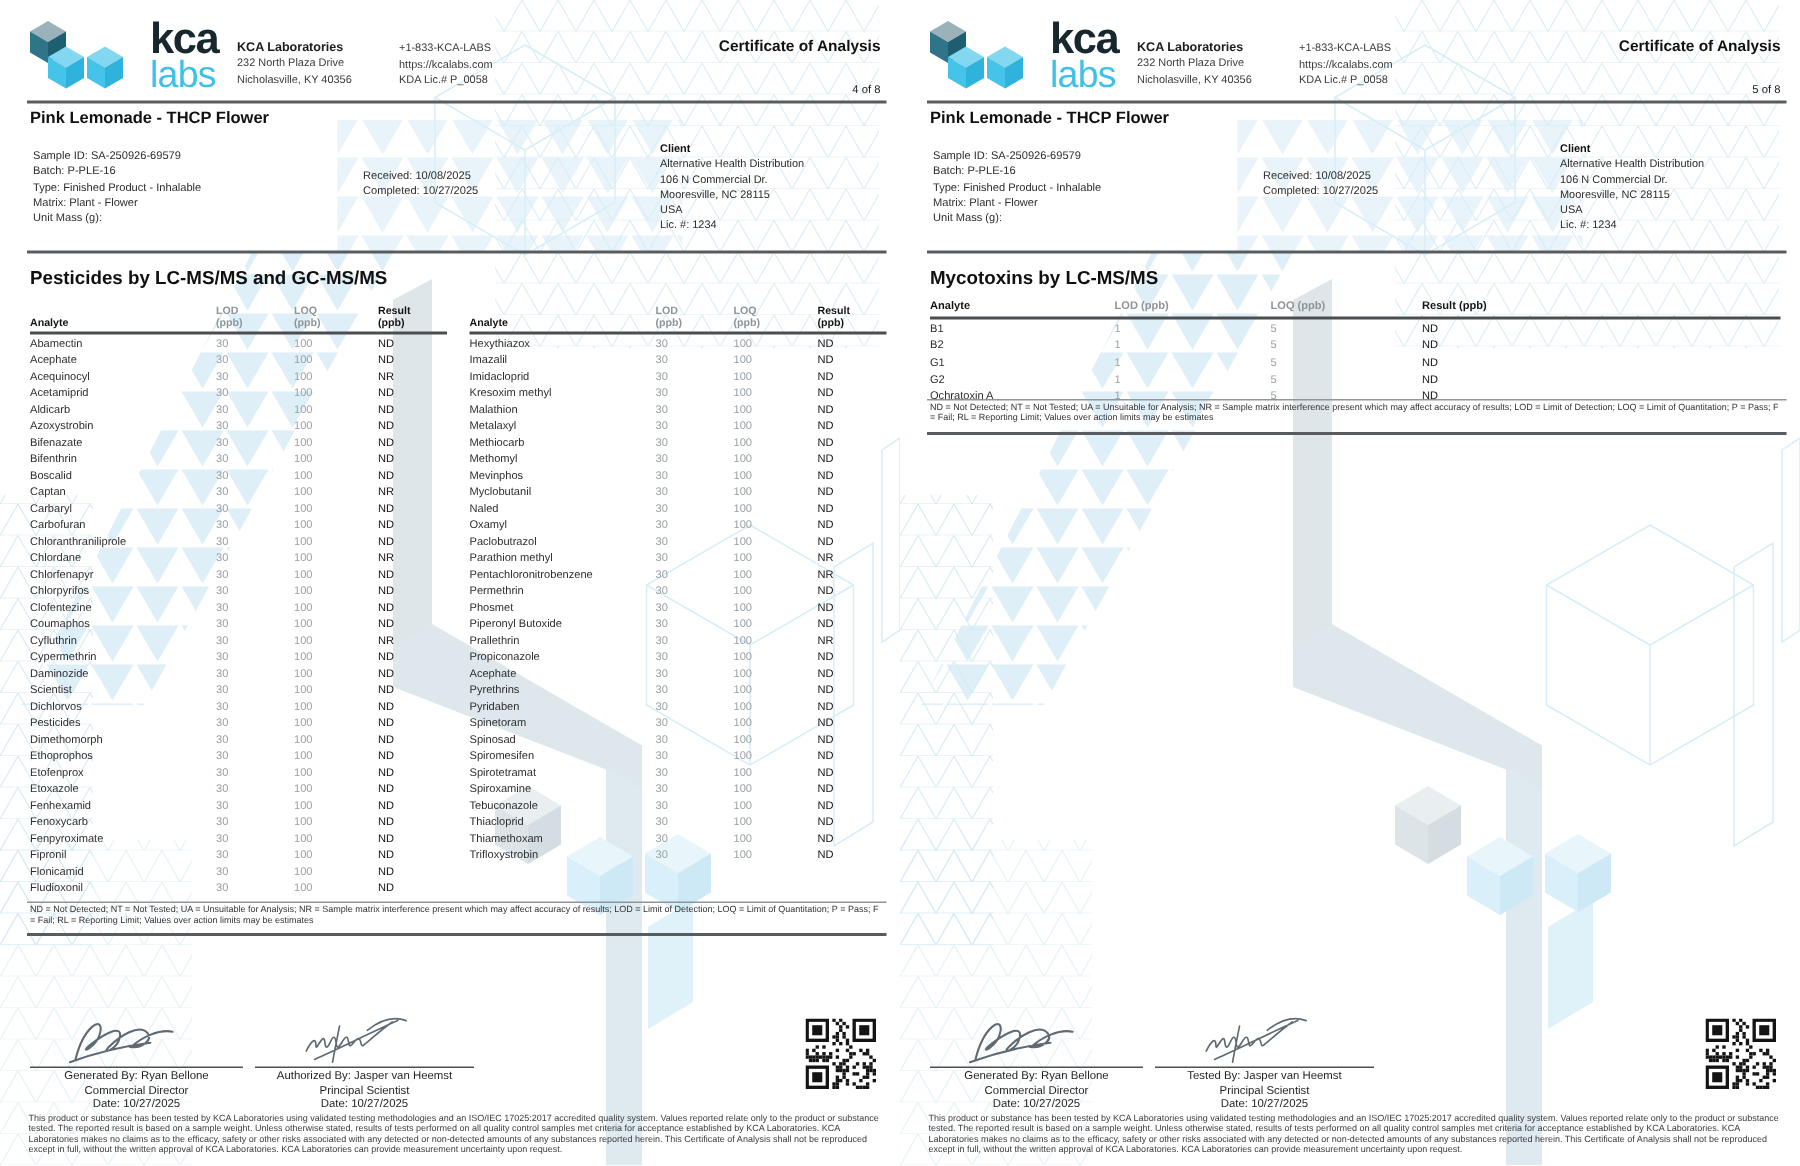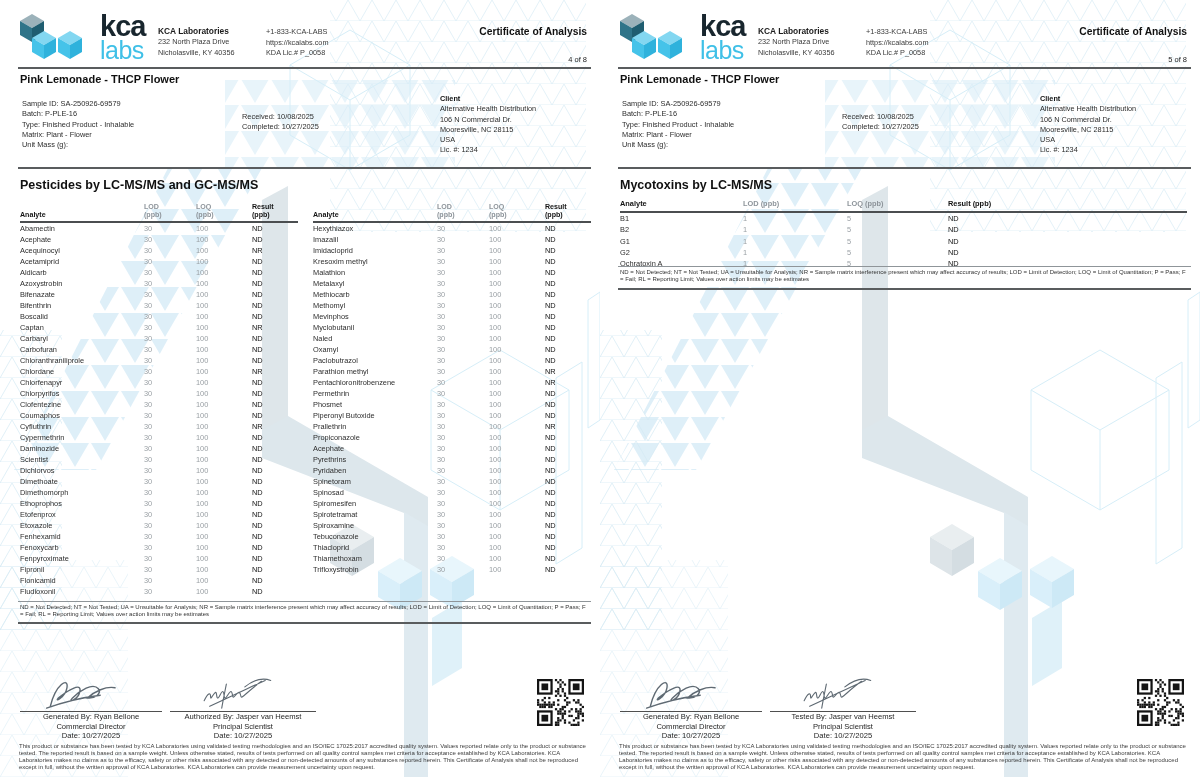--- a/index.html
+++ b/index.html
@@ -347,21 +347,21 @@
             </div>
 
             <div class="prow">
               <div class="ca">Dichlorvos</div>
               <div class="cn">30</div>
               <div class="cn">100</div>
               <div class="cr">ND</div>
             </div>
 
             <div class="prow">
-              <div class="ca">Dimethoate</div>
+              <div class="ca">Pesticides</div>
               <div class="cn">30</div>
               <div class="cn">100</div>
               <div class="cr">ND</div>
             </div>
 
             <div class="prow">
               <div class="ca">Dimethomorph</div>
               <div class="cn">30</div>
               <div class="cn">100</div>
               <div class="cr">ND</div>

